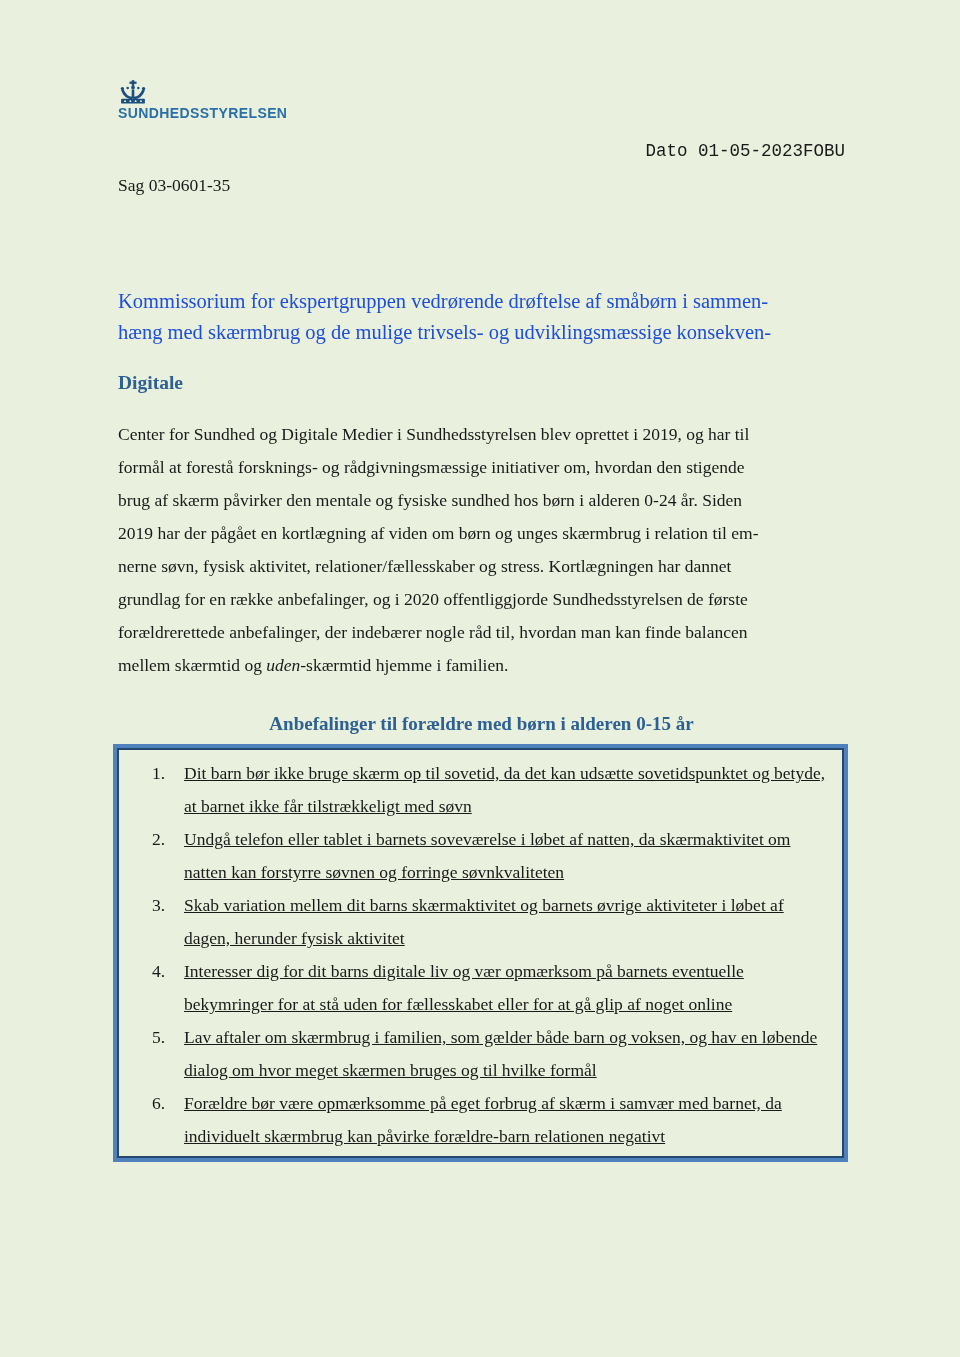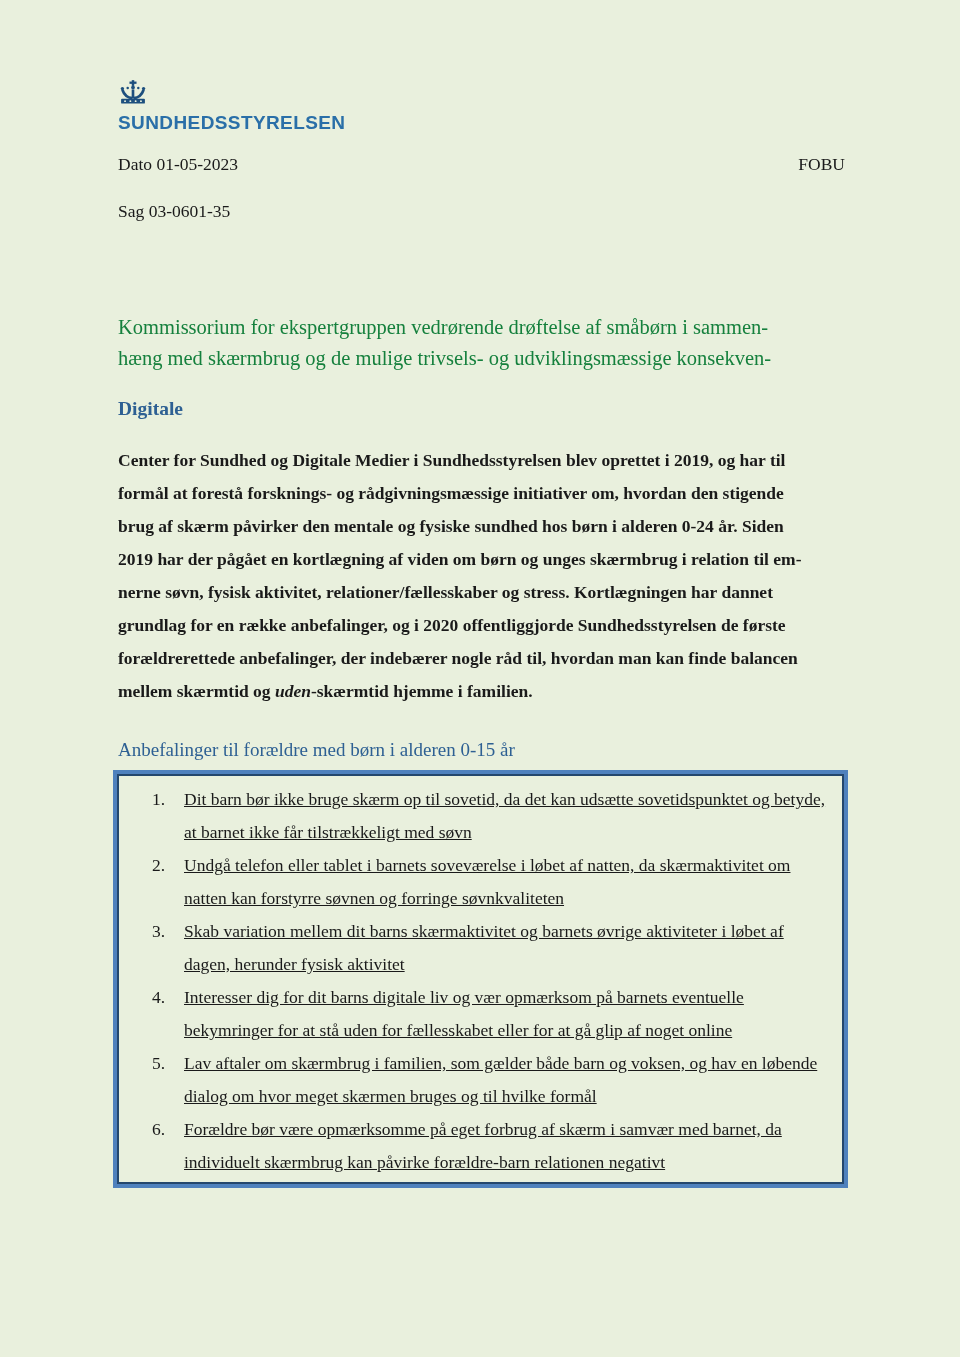--- a/index.html
+++ b/index.html
@@ -16,64 +16,65 @@
     padding:80px 115px 0 118px;
     overflow:hidden;
     position:relative;
   }
   
   .logo{display:block;}
   .crown{display:block;}
   .brand{
     font-family:"Liberation Sans","DejaVu Sans",sans-serif;
     font-weight:bold;
-    font-size:19px;
+    font-size:14px;
     letter-spacing:0.4px;
     color:#2a6fa8;
-    margin-top:7px;
+    margin-top:0;
   }
   
   .meta-row{
-    display:flex;justify-content:space-between;align-items:baseline;
+    display:flex;justify-content:flex-end;align-items:baseline;
     margin-top:20px;
     font-size:17.5px;
+    font-family:Liberation Mono, monospace;
   }
   .sag-row{
-    margin-top:26px;
+    margin-top:14px;
     font-size:17.5px;
   }
   
   .doc-title{
     margin-top:90px;
     font-size:20.5px;
     line-height:31px;
-    color:#15803d;
+    color:#1d4ed8;
     font-weight:normal;
   }
   
   .h-section{
     margin-top:24px;
     font-size:19.5px;
     font-weight:bold;
     color:#2e6093;
   }
   
   .paragraph{
     margin-top:24px;
     font-size:17.5px;
     line-height:33px;
-    font-weight:bold;
   }
   .p-line{white-space:nowrap;}
   .p-line em{font-style:italic;}
   .h-sub{
     margin-top:31px;
     font-size:19px;
-    font-weight:normal;
+    font-weight:bold;
     color:#2e6093;
+    text-align:center;
   }
   
   .rec-box{
     margin-top:9px;
     margin-left:-5px;
     margin-right:-3px;
     border:4px solid #4f81bd;
     box-shadow:inset 0 0 0 2px #24476d;
     padding:9px 12px 5px 0;
     background:transparent;

